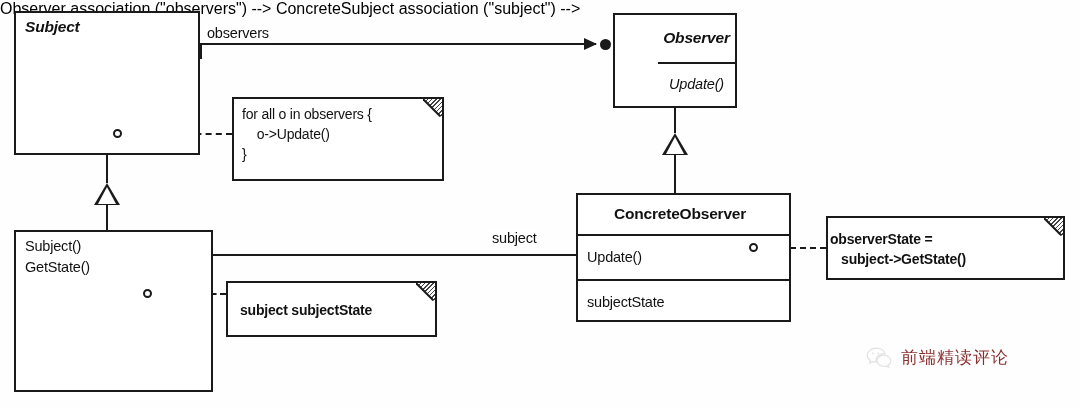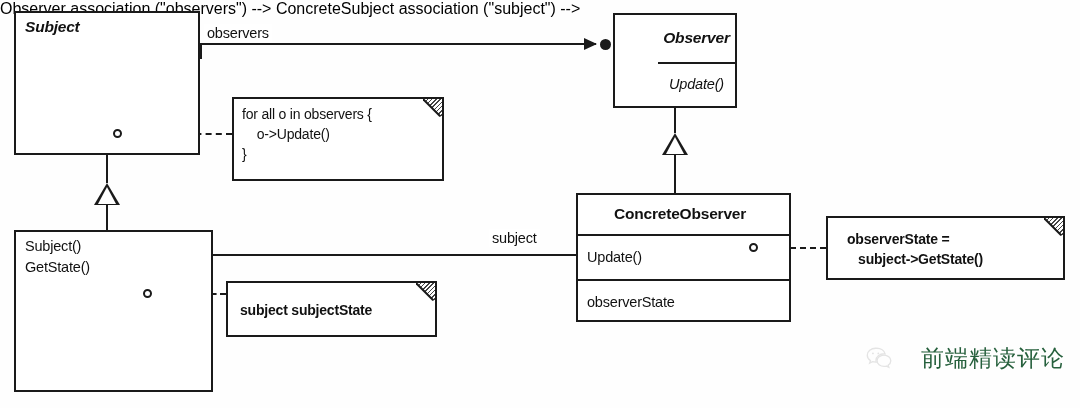--- a/index.html
+++ b/index.html
@@ -198,26 +198,25 @@
   .watermark {
     position: absolute;
     display: flex;
     align-items: center;
     gap: 8px;
     z-index: 1;
     opacity: 0.92;
     user-select: none;
   }
   .watermark-text {
-    font-size: 23px;
+    font-size: 17px;
     line-height: 26px;
-    color: #14532d;
+    color: #7f1d1d;
     letter-spacing: 1px;
     white-space: nowrap;
-    margin-left: 20px;
   }
   .wechat-mark {
     width: 27px;
     height: 24px;
   }
 </style>
 </head>
 <body>
 
 <div id="canvas">
@@ -291,21 +290,21 @@
 
   
   <div class="uml-class" style="left:576px; top:193px; width:215px; height:129px;">
     <div class="uml-compartment" style="height:39px; display:flex; align-items:center; justify-content:flex-start;padding-left:36px;">
       <div class="uml-name">ConcreteObserver</div>
     </div>
     <div class="uml-compartment" style="height:45px; display:flex; align-items:center;">
       <div class="uml-member">Update()</div>
     </div>
     <div class="uml-compartment" style="display:flex; align-items:center; height:45px;">
-      <div class="uml-member">observerState</div>
+      <div class="uml-member">subjectState</div>
     </div>
   </div>
 
   
   <div class="uml-note" style="left:232px; top:97px; width:212px; height:84px;">
     <div class="note-fold">
       <div class="note-fold-bg"></div>
       <div class="note-fold-line"></div>
     </div>
     <div class="uml-note-text">for all o in observers {
@@ -321,21 +320,21 @@
     </div>
     <div class="uml-note-text" style="font-weight:bold; padding-left:12px;">subject subjectState</div>
   </div>
 
   
   <div class="uml-note" style="left:826px; top:216px; width:239px; height:64px; display:flex; align-items:center;">
     <div class="note-fold">
       <div class="note-fold-bg"></div>
       <div class="note-fold-line"></div>
     </div>
-    <div class="uml-note-text" style="font-weight:bold; padding-left:19px;">observerState =
+    <div class="uml-note-text" style="font-weight:bold; padding-left:2px;">observerState =
    subject-&gt;GetState()</div>
   </div>
 
   
   <div class="watermark" style="left:866px; top:345px;">
     <svg class="wechat-mark" viewBox="0 0 32 28">
       <path d="M11.5 2.5C5.9 2.5 1.5 6.2 1.5 10.7c0 2.6 1.5 4.9 3.8 6.4l-1 3 3.4-1.7c1.2.3 2.4.5 3.7.5h.7
                c-.2-.6-.3-1.3-.3-2 0-4.4 4.3-7.9 9.6-7.9.4 0 .8 0 1.2.1-.9-3.8-5-6.6-10-6.6z" fill="none" stroke="#e2e2e2" stroke-width="1.6"></path>
       <circle cx="8.2" cy="8.6" r="1.1" fill="#e2e2e2"></circle>
       <circle cx="14.6" cy="8.6" r="1.1" fill="#e2e2e2"></circle>

